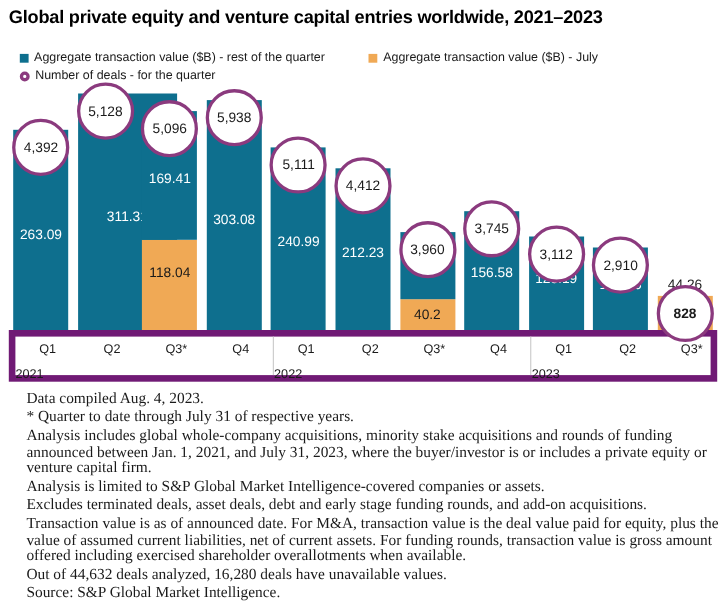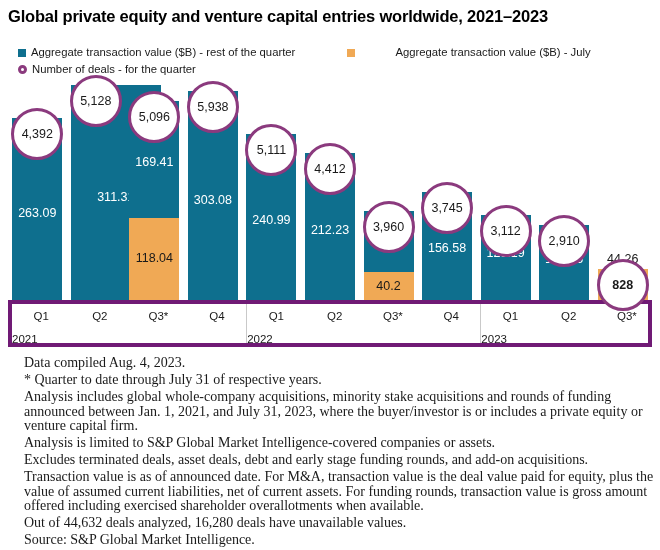--- a/index.html
+++ b/index.html
@@ -42,21 +42,21 @@
     display: flex;
     align-items: center;
     height: 17px;
     white-space: nowrap;
   }
   .legend-item {
     display: flex;
     align-items: center;
     height: 17px;
   }
-  .legend-item.spaced { margin-left: 52px; gap: 35px; }
+  .legend-item.spaced { margin-left: 40px; }
   .lg-swatch {
     width: 8px;
     height: 8px;
     margin-right: 5px;
     flex: 0 0 auto;
   }
   .lg-ring {
     width: 9px;
     height: 9px;
     border-radius: 50%;
@@ -114,21 +114,21 @@
     z-index: 5;
   }
 
   
   #axis-box {
     position: absolute;
     left: 8px;
     top: 300px;
     width: 644px;
     height: 47px;
-    border: 4px solid #701a75;
+    border: 6px solid #701a75;
     box-sizing: border-box;
     z-index: 2;
   }
   .year-cell {
     position: absolute;
     top: 0;
     height: 100%;
     box-sizing: border-box;
   }
   .year-cell + .year-cell { border-left: 1px solid #c9c9c9; }
@@ -200,21 +200,21 @@
       <div class="seg-label on-teal" style="top: 87.4829px;">263.09</div>
     </div>
     <div class="deal-bubble" style="width: 52px; height: 52px; left: 11.2727px; top: 108.302px;">4,392</div>
     <div class="bar" style="left: 70.8182px; top: 85px; width: 50px; height: 215px; position: absolute; padding-left: 40px;">
       <div class="seg seg-rest" style="bottom: 0px; height: 215px;"></div>
       <div class="seg-label on-teal" style="top: 104.8px;">311.31</div>
     </div>
     <div class="deal-bubble" style="width: 52px; height: 52px; left: 69.8182px; top: 75px;">5,128</div>
     <div class="bar" style="left: 129.364px; top: 101.478px; width: 50px; height: 198.522px; position: absolute;">
       <div class="seg seg-july" style="bottom: 0px; height: 81.522px;"></div>
-      <div class="seg-label on-july" style="top: 150px;">118.04</div>
+      <div class="seg-label on-july" style="top: 140px;">118.04</div>
       <div class="seg seg-rest" style="bottom: 81.522px; height: 117px;"></div>
       <div class="seg-label on-teal" style="top: 53.8398px;">169.41</div>
     </div>
     <div class="deal-bubble" style="width: 52px; height: 52px; left: 128.364px; top: 91.4784px;">5,096</div>
     <div class="bar" style="left: 187.909px; top: 90.6839px; width: 50px; height: 209.316px; position: absolute;">
       <div class="seg seg-rest" style="bottom: 0px; height: 209.316px;"></div>
       <div class="seg-label on-teal" style="top: 101.844px;">303.08</div>
     </div>
     <div class="deal-bubble" style="width: 52px; height: 52px; left: 186.909px; top: 80.6839px;">5,938</div>
     <div class="bar" style="left: 246.455px; top: 133.565px; width: 50px; height: 166.435px; position: absolute;">

